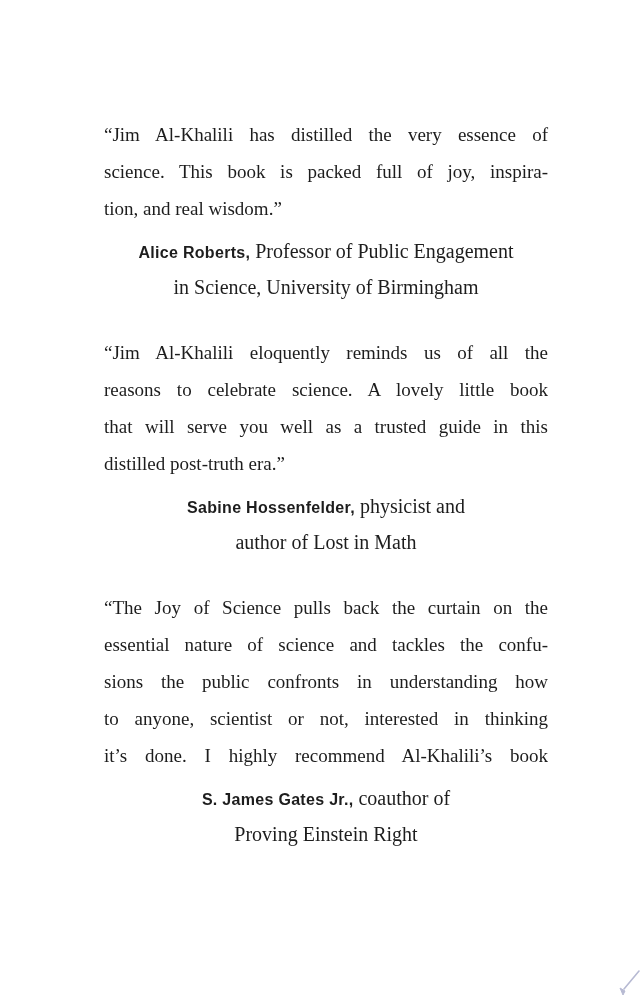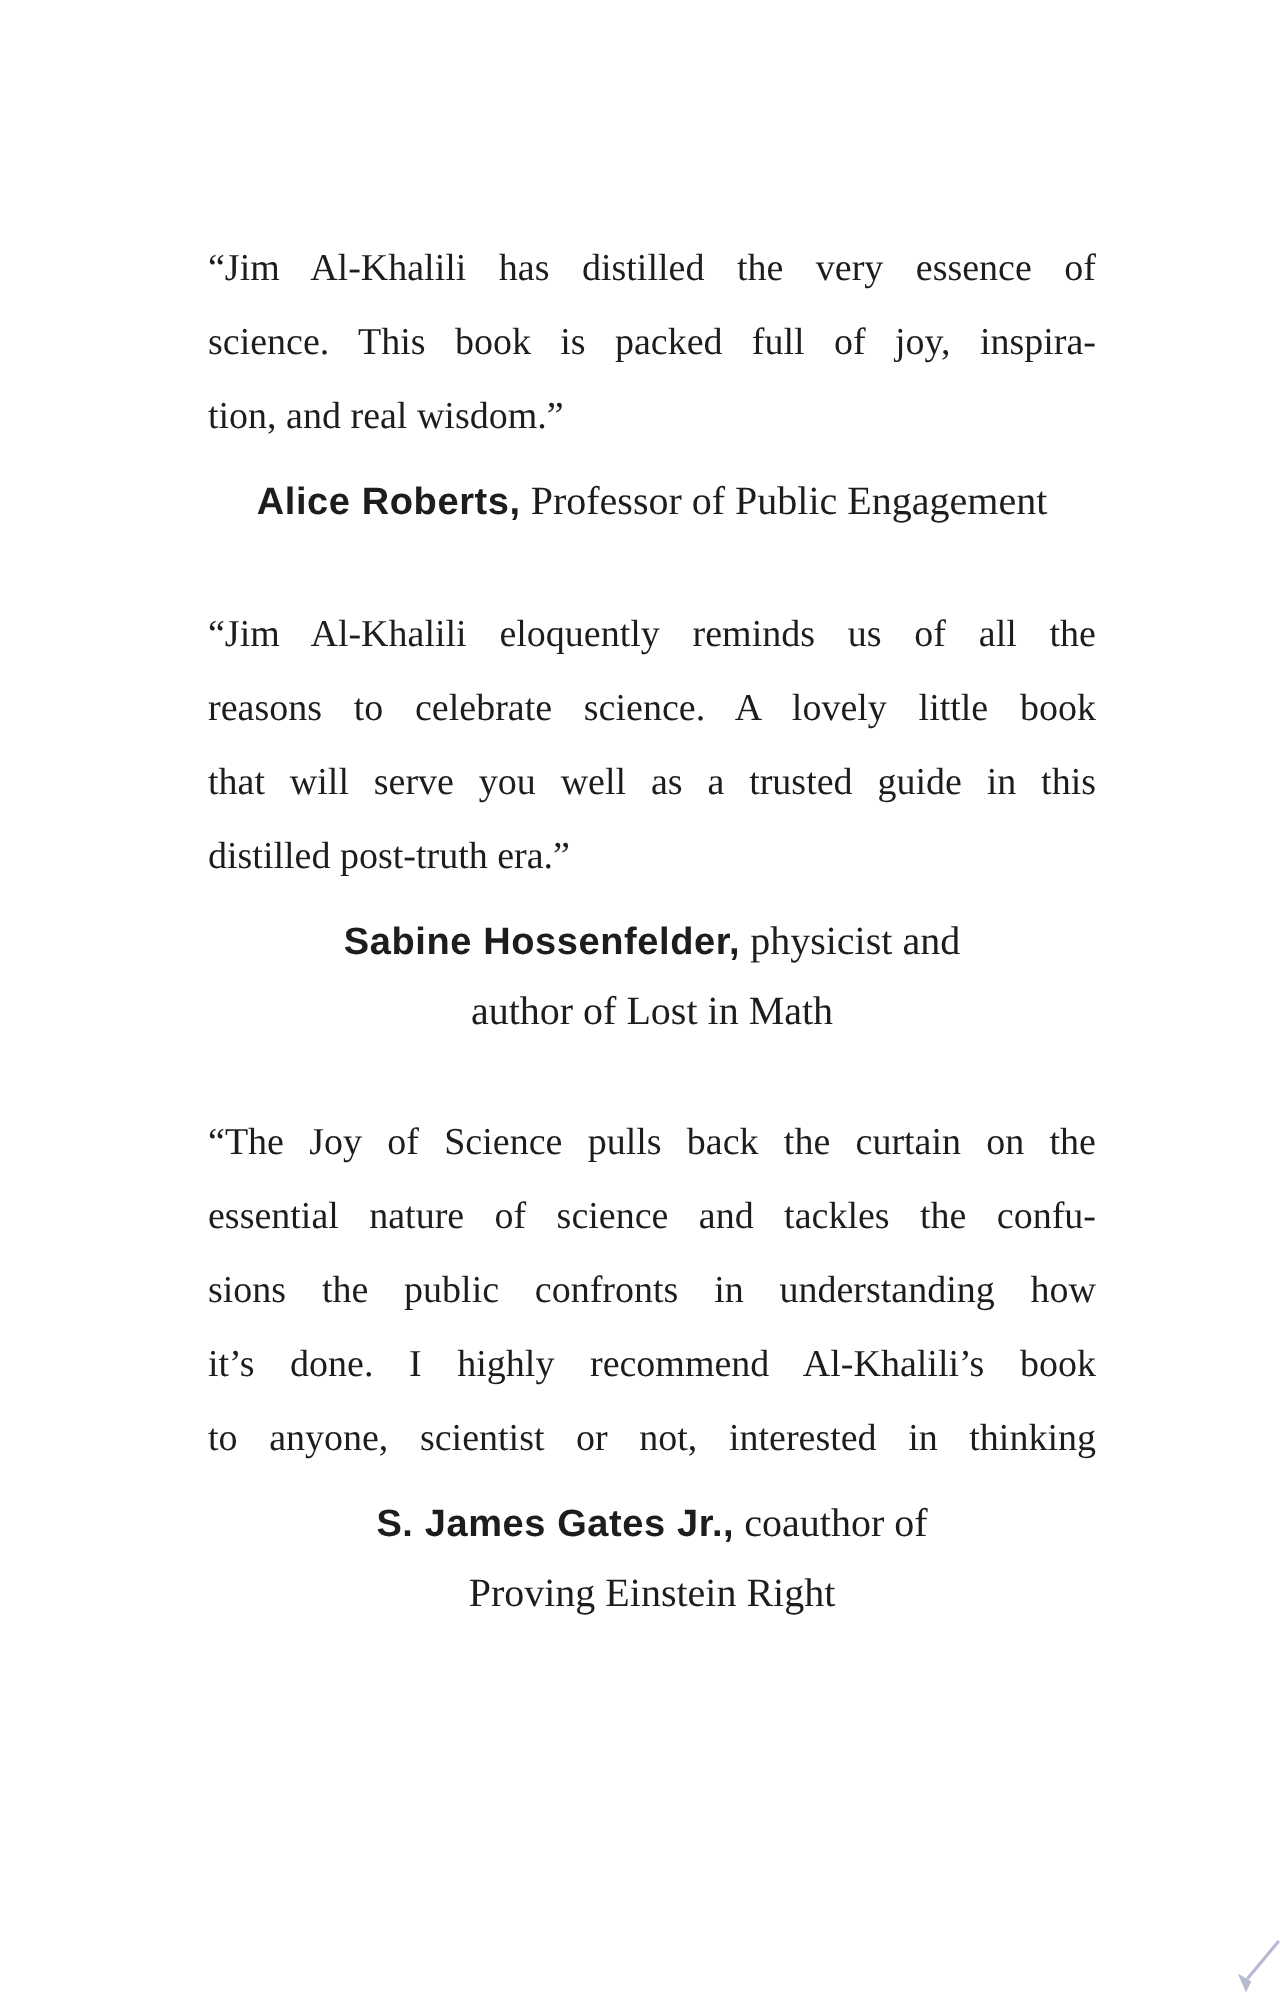--- a/index.html
+++ b/index.html
@@ -51,21 +51,21 @@
   }
   .aline {
     display: block;
   }
   .seg-n { font-style: normal; }
   .seg-i { }
   .seg-b {
     font-family: "Liberation Sans", sans-serif;
     font-weight: 700;
     font-style: normal;
-    font-size: 19px;
+    font-size: 16px;
     letter-spacing: 0.3px;
   }
   .corner-mark {
     position: absolute;
     right: 0;
     bottom: 0;
     width: 28px;
     height: 32px;
     opacity: 0.75;
   }
@@ -76,41 +76,42 @@
 <div class="page">
   <div class="content">
     <section class="endorsement">
         <p class="quote">
           <span class="qline"><span class="seg-n">“Jim Al-Khalili has distilled the very essence of</span></span>
           <span class="qline"><span class="seg-n">science. This book is packed full of joy, inspira-</span></span>
           <span class="qline qlast"><span class="seg-n">tion, and real wisdom.”</span></span>
         </p>
         <p class="attribution">
           <span class="aline"><span class="seg-b">Alice Roberts,</span><span class="seg-n"> Professor of Public Engagement</span></span>
+          <span class="aline"><span class="seg-n">in Science, University of Birmingham</span></span>
         </p>
       </section>
     <section class="endorsement">
         <p class="quote">
           <span class="qline"><span class="seg-n">“Jim Al-Khalili eloquently reminds us of all the</span></span>
           <span class="qline"><span class="seg-n">reasons to celebrate science. A lovely little book</span></span>
           <span class="qline"><span class="seg-n">that will serve you well as a trusted guide in this</span></span>
           <span class="qline qlast"><span class="seg-n">distilled post-truth era.”</span></span>
         </p>
         <p class="attribution">
           <span class="aline"><span class="seg-b">Sabine Hossenfelder,</span><span class="seg-n"> physicist and</span></span>
           <span class="aline"><span class="seg-n">author of </span><span class="seg-i">Lost in Math</span></span>
         </p>
       </section>
     <section class="endorsement">
         <p class="quote">
           <span class="qline"><span class="seg-n">“</span><span class="seg-i">The Joy of Science</span><span class="seg-n"> pulls back the curtain on the</span></span>
           <span class="qline"><span class="seg-n">essential nature of science and tackles the confu-</span></span>
           <span class="qline"><span class="seg-n">sions the public confronts in understanding how</span></span>
+          <span class="qline"><span class="seg-n">to anyone, scientist or not, interested in thinking</span></span>
           <span class="qline"><span class="seg-n">it’s done. I highly recommend Al-Khalili’s book</span></span>
-          <span class="qline"><span class="seg-n">to anyone, scientist or not, interested in thinking</span></span>
         </p>
         <p class="attribution">
           <span class="aline"><span class="seg-b">S. James Gates Jr.,</span><span class="seg-n"> coauthor of</span></span>
           <span class="aline"><span class="seg-i">Proving Einstein Right</span></span>
         </p>
       </section>
   </div>
 
   <svg class="corner-mark" viewBox="0 0 28 32" xmlns="http://www.w3.org/2000/svg">
     <path class="cm-stroke" d="M27 7 L12 25" fill="none" stroke-width="1.6" stroke-linecap="round" stroke="#9fa3c4"></path>

